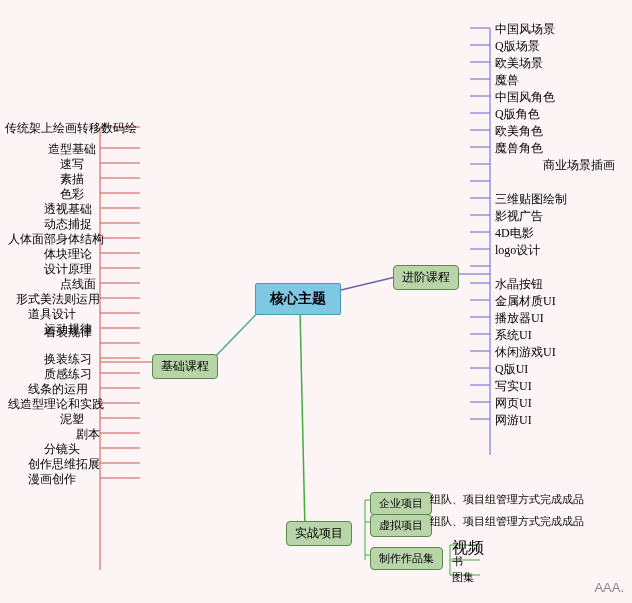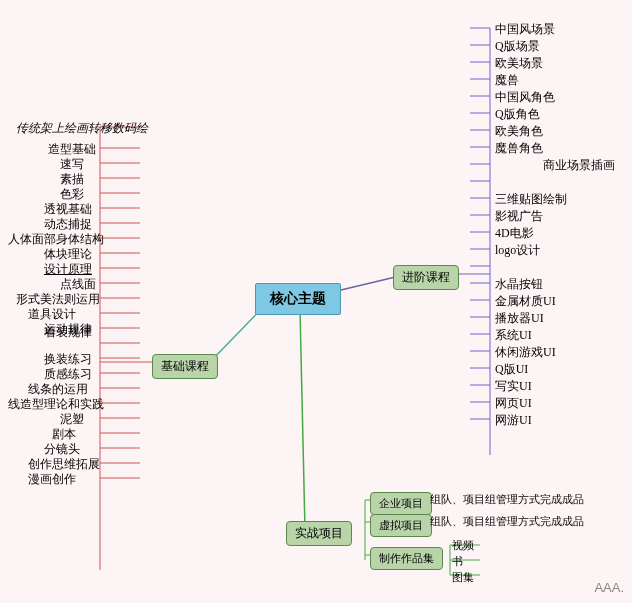--- a/index.html
+++ b/index.html
@@ -164,41 +164,41 @@
   </svg>
 
   <div class="node core-node" style="left:255px; top:283px;">
     <span>核心主题</span>
   </div>
 
   <div class="node branch-node" style="left:152px; top:354px;">
     <span>基础课程</span>
   </div>
 
-  <div class="node" style="left:16px; top:120px;font-style:italic;">传统架上绘画转移数码绘</div>
+  <div class="node" style="left:5px; top:120px;">传统架上绘画转移数码绘</div>
   <div class="node" style="left:48px; top:141px;">造型基础</div>
   <div class="node" style="left:60px; top:156px;">速写</div>
   <div class="node" style="left:60px; top:171px;">素描</div>
   <div class="node" style="left:60px; top:186px;">色彩</div>
   <div class="node" style="left:44px; top:201px;">透视基础</div>
   <div class="node" style="left:44px; top:216px;">动态捕捉</div>
   <div class="node" style="left:8px; top:231px;">人体面部身体结构</div>
   <div class="node" style="left:44px; top:246px;">体块理论</div>
-  <div class="node" style="left:44px; top:261px;text-decoration:underline;">设计原理</div>
+  <div class="node" style="left:44px; top:261px;">设计原理</div>
   <div class="node" style="left:60px; top:276px;">点线面</div>
   <div class="node" style="left:16px; top:291px;">形式美法则运用</div>
   <div class="node" style="left:28px; top:306px;">道具设计</div>
   <div class="node" style="left:44px; top:321px;">运动规律</div>
   <div class="node" style="left:44px; top:324px;">着装规律</div>
   <div class="node" style="left:44px; top:351px;">换装练习</div>
   <div class="node" style="left:44px; top:366px;">质感练习</div>
   <div class="node" style="left:28px; top:381px;">线条的运用</div>
   <div class="node" style="left:8px; top:396px;">线造型理论和实践</div>
   <div class="node" style="left:60px; top:411px;">泥塑</div>
-  <div class="node" style="left:52px; top:426px;">剧本</div>
+  <div class="node" style="left:76px; top:426px;">剧本</div>
   <div class="node" style="left:44px; top:441px;">分镜头</div>
   <div class="node" style="left:28px; top:456px;">创作思维拓展</div>
   <div class="node" style="left:28px; top:471px;">漫画创作</div>
 
   <div class="node branch-node" style="left:393px; top:265px;">
     <span>进阶课程</span>
   </div>
 
   <div class="node" style="left:495px; top:21px;">中国风场景</div>
   <div class="node" style="left:495px; top:38px;">Q版场景</div>
@@ -237,21 +237,21 @@
   <div class="node branch-node" style="left:370px; top:514px; font-size:11px;">
     <span>虚拟项目</span>
   </div>
   <div class="node" style="left:430px; top:514px; font-size:11px;">
     <span>组队、项目组管理方式完成成品</span>
   </div>
 
   <div class="node branch-node" style="left:370px; top:547px; font-size:11px;">
     <span>制作作品集</span>
   </div>
-  <div class="node" style="left:452px; top:538px; font-size:11px;">
+  <div class="node" style="left:452px; top:538px; font-size:16px;">
     <span>视频</span>
   </div>
   <div class="node" style="left:452px; top:554px; font-size:11px;">
     <span>书</span>
   </div>
   <div class="node" style="left:452px; top:570px; font-size:11px;">
     <span>图集</span>
   </div>
 
   <div class="watermark">

